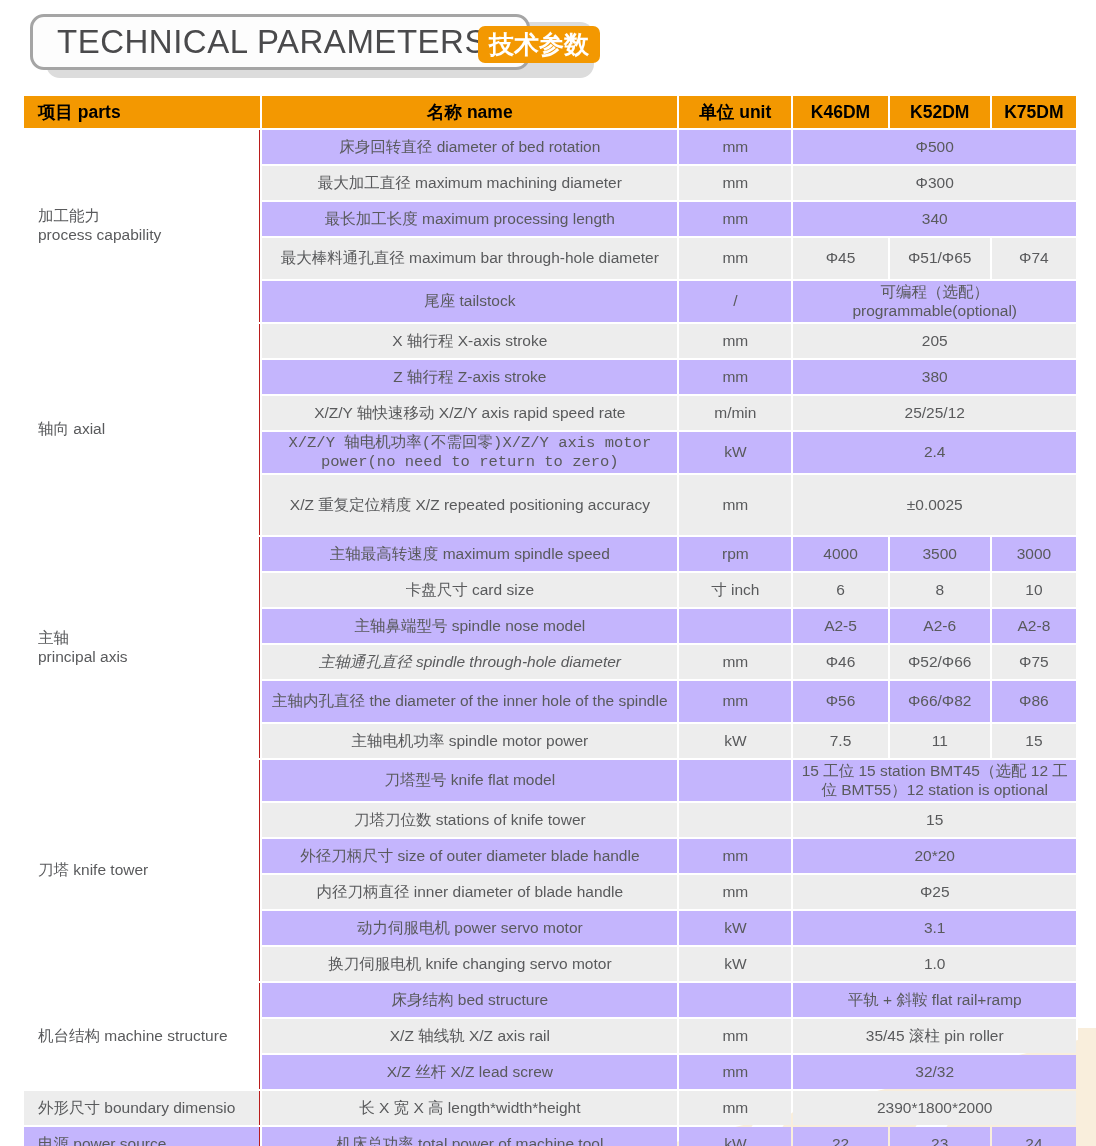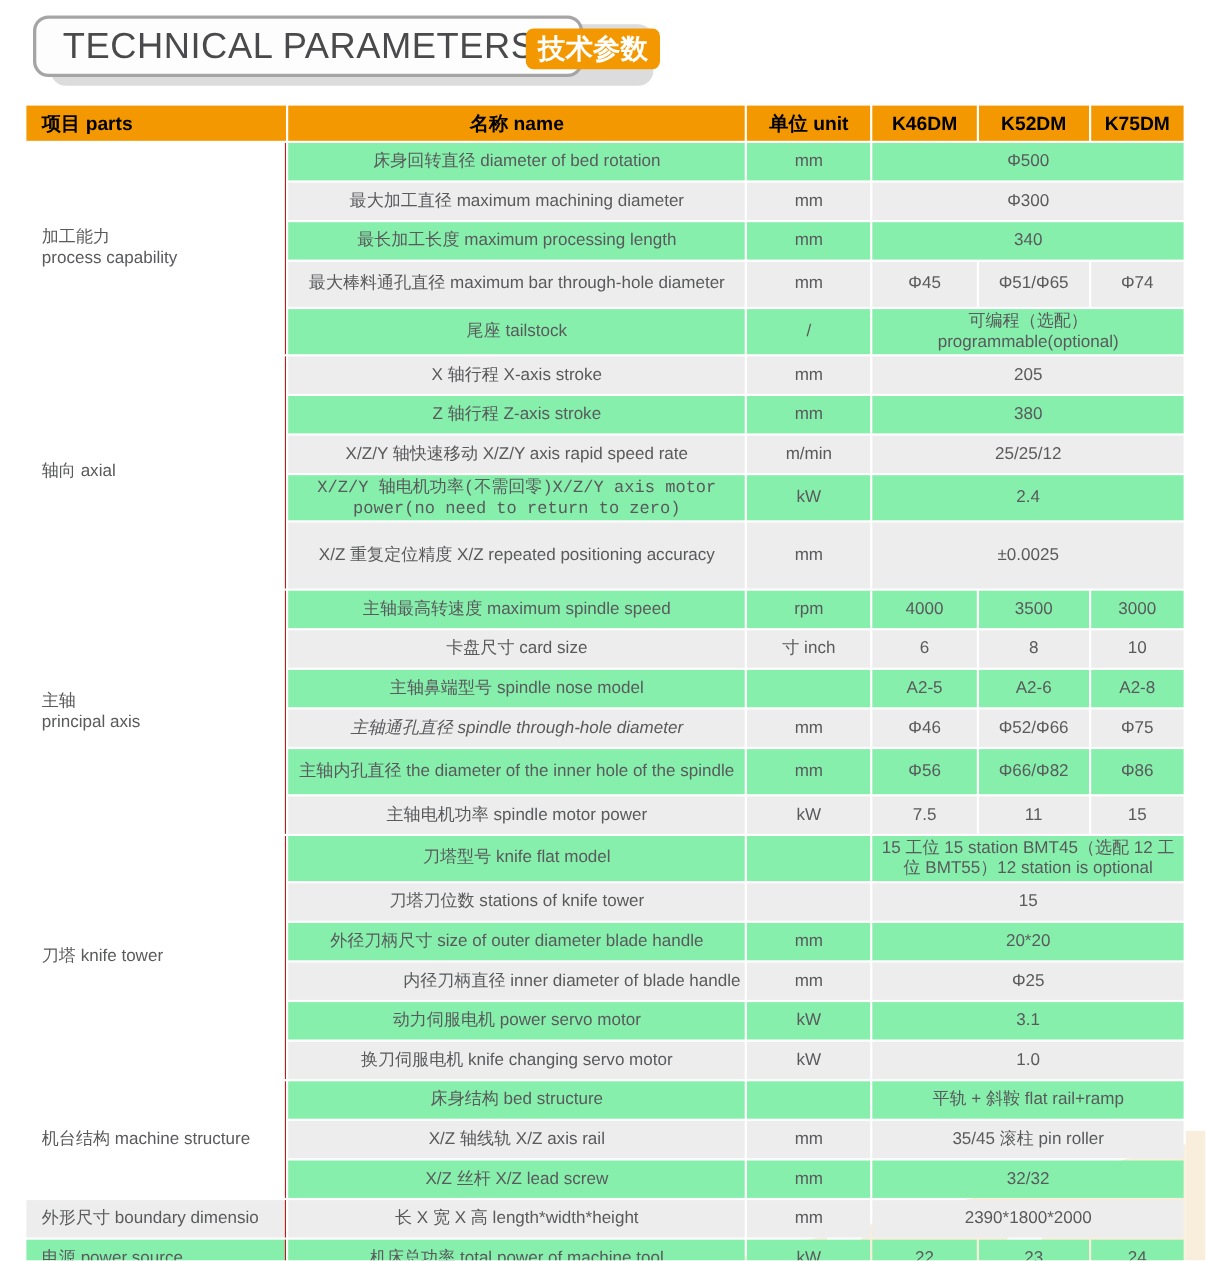--- a/index.html
+++ b/index.html
@@ -28,21 +28,21 @@
     font-size:25px;display:flex;align-items:center;justify-content:center;}
 
   
   table.params{position:absolute;left:22px;top:94px;width:1056px;z-index:1;
     border-collapse:separate;border-spacing:2px;table-layout:fixed;}
   th{background:#f39801;color:#000000;font-weight:bold;font-size:17.5px;
     height:32px;text-align:center;padding:0 2px;}
   th.first{text-align:left;padding-left:14px;}
   td{font-size:15.5px;text-align:center;vertical-align:middle;height:32px;
     padding:1px 4px;line-height:1.22;}
-  td.w{background:#86efac;}
+  td.w{background:#c4b5fd;}
   td.g{background:#ededed;}
   td.cat{text-align:left;padding-left:14px;white-space:pre-line;
     border-right:1px solid #b91c1c;}
   td.cat-span{background:#ffffff;}
   td.pre{white-space:pre-line;}
 </style>
 </head>
 <body>
 
 <div class="page">
@@ -190,21 +190,21 @@
           <td class="g" style="height: 32px;">刀塔刀位数 stations of knife tower</td>
           <td class="g"></td>
           <td colspan="3" class="g pre">15</td>
         </tr>
         <tr>
           <td class="w" style="height: 32px; margin-top: 32px;">外径刀柄尺寸 size of outer diameter blade handle</td>
           <td class="w">mm</td>
           <td colspan="3" class="w pre">20*20</td>
         </tr>
         <tr>
-          <td class="g" style="height: 32px; text-align: right;">内径刀柄直径 inner diameter of blade handle</td>
+          <td class="g" style="height: 32px;">内径刀柄直径 inner diameter of blade handle</td>
           <td class="g">mm</td>
           <td colspan="3" class="g pre">Φ25</td>
         </tr>
         <tr>
           <td class="w" style="height: 32px;">动力伺服电机 power servo motor</td>
           <td class="w">kW</td>
           <td colspan="3" class="w pre">3.1</td>
         </tr>
         <tr>
           <td class="g" style="height: 32px;">换刀伺服电机 knife changing servo motor</td>

